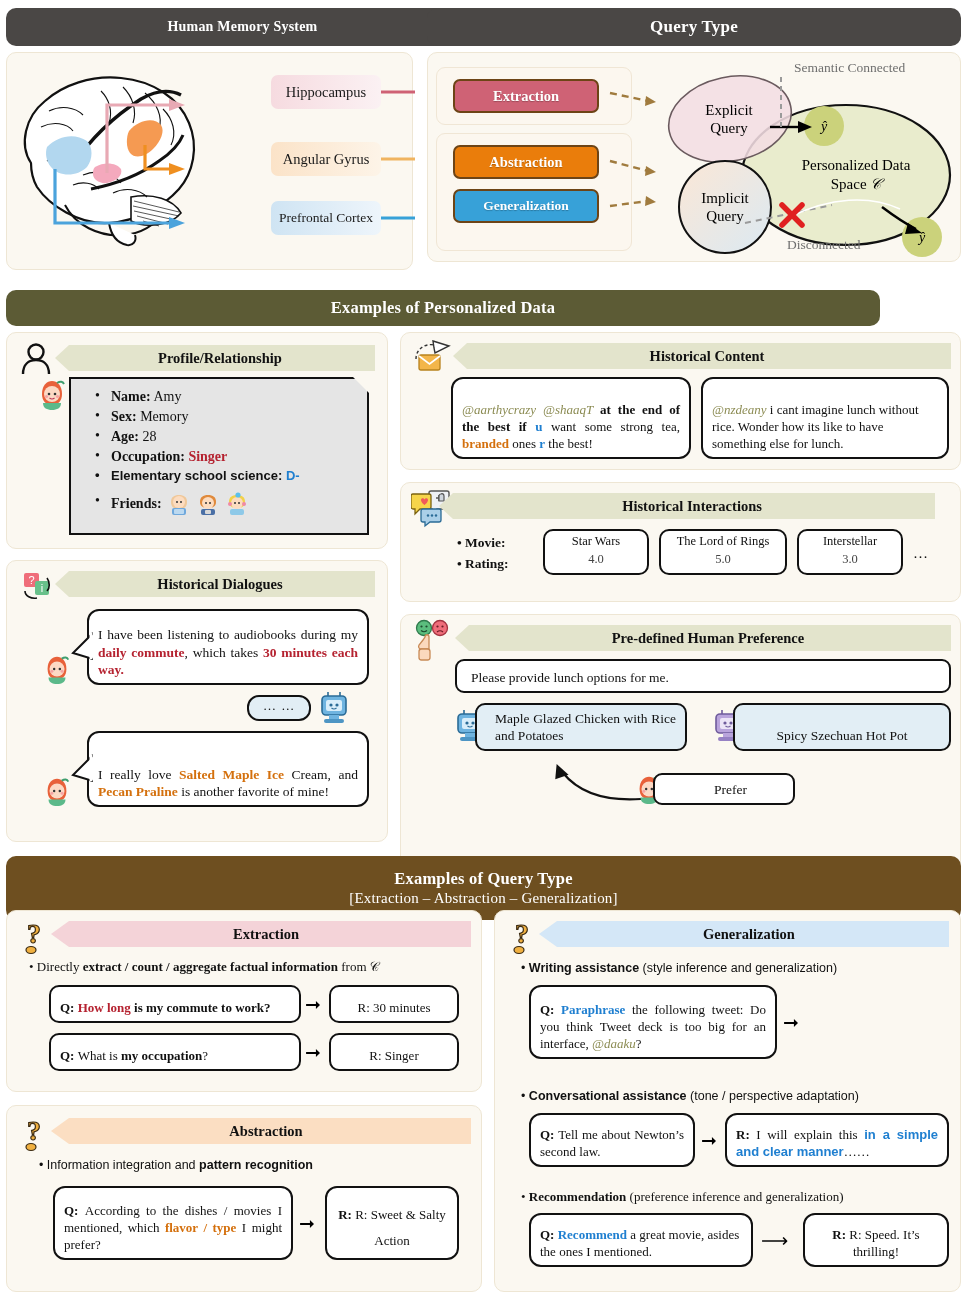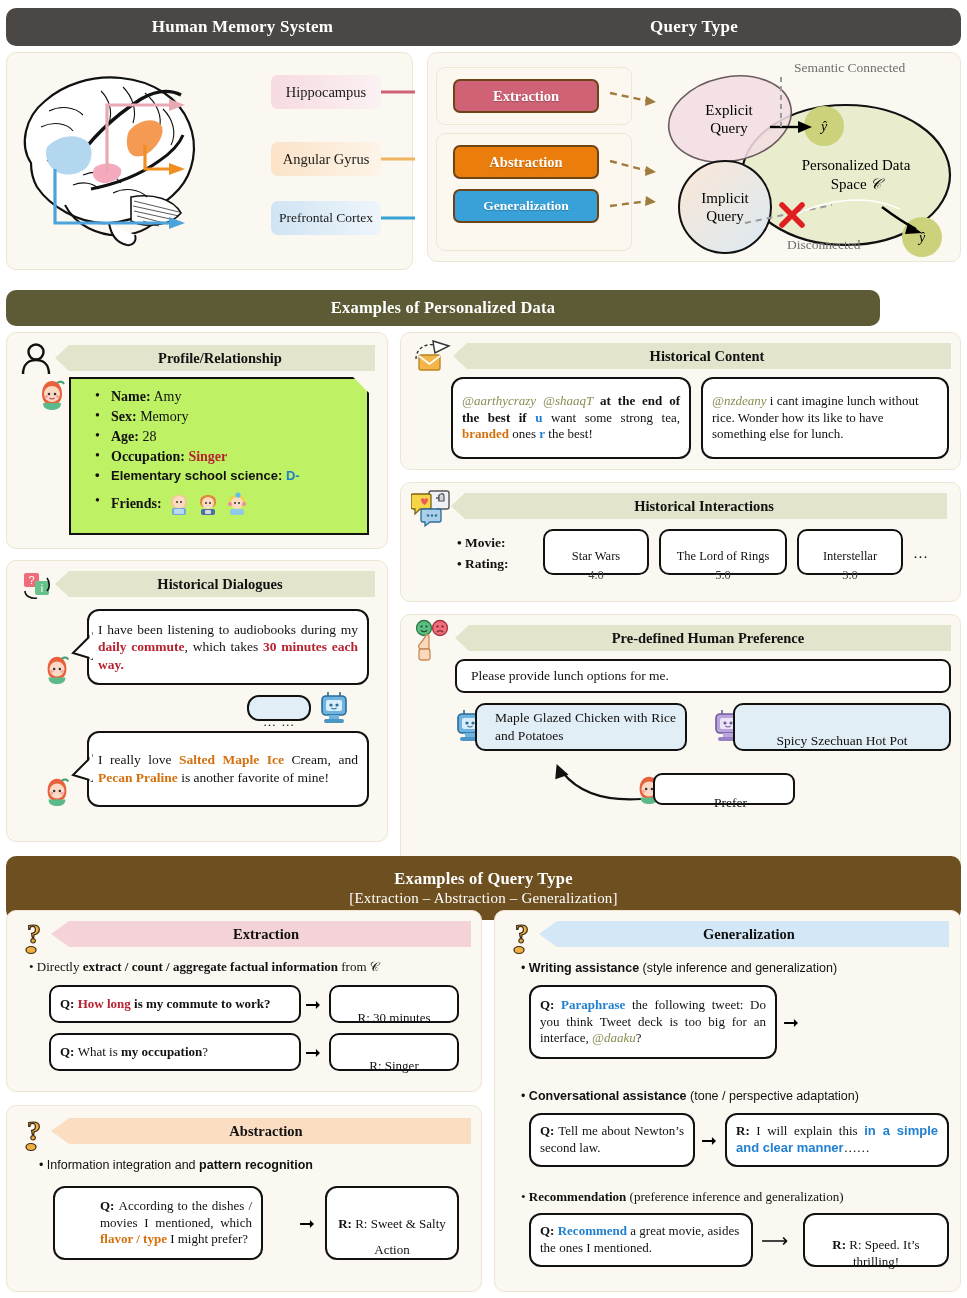--- a/index.html
+++ b/index.html
@@ -31,21 +31,21 @@
   
   .panel {
     background: #fbf8f1;
     border: 1px solid #eee6d4;
     border-radius: 10px;
     position: relative;
   }
 
   
   .top-row { position: absolute; left: 6px; top: 8px; width: 955px; }
-  .hms-head { position: absolute; left: 0;   top: 0; width: 464px; height: 38px; font-size: 17px; padding-left: 9px; }
+  .hms-head { position: absolute; left: 0;   top: 0; width: 464px; height: 38px; font-size: 14px; padding-left: 9px; }
   .qt-head  { position: absolute; left: 421px; top: 0; width: 534px; height: 38px; font-size: 17px; }
   .hms-body { position: absolute; left: 0;   top: 44px; width: 407px; height: 218px; }
   .qt-body  { position: absolute; left: 421px; top: 44px; width: 534px; height: 210px; }
 
   
   .brain { position: absolute; left: 6px; top: 12px; width: 205px; height: 185px; }
 
   
   .region {
     position: absolute; height: 34px; width: 110px;
@@ -104,40 +104,40 @@
   .ribbon.bluish  { background: #d4e7f7; clip-path: polygon(18px 0,100% 0,100% 100%,18px 100%,0 50%); }
 
   
   .box {
     position: absolute;
     background: #ffffff;
     border: 2px solid #111;
     border-radius: 12px;
     font-size: 13.5px;
     line-height: 1.3;
-    display: flex; align-items: center;
+    display: flex; align-items: flex-end;
   }
   .box.blue { background: #e2eef5; }
   .txt { padding: 4px 9px; width: 100%; }
   .just { text-align: justify; text-align-last: left; }
   .ctr  { text-align: center; margin-top: 28px; }
 
   
   .red    { color: #b52230; font-weight: bold; }
   .orange { color: #d4700d; font-weight: bold; }
   .blue-t { color: #1f7fd0; font-weight: bold; }
   .blue-s { color: #1f7fd0; font-weight: bold; font-family:"Liberation Sans",sans-serif; }
   .olive-i{ color: #8b8b52; font-style: italic; }
   .b      { font-weight: bold; }
   .sans   { font-family: "Liberation Sans", sans-serif; }
 
   
   .profile-card {
     position: absolute; left: 62px; top: 44px; width: 300px; height: 158px;
-    background:#bef264; border:2px solid #111;
+    background:#e5e5e5; border:2px solid #111;
     clip-path: polygon(0 0, calc(100% - 16px) 0, 100% 16px, 100% 100%, 0 100%);
   }
   .profile-list { padding: 8px 0 0 24px; font-size: 14px; line-height: 1.42; }
   .profile-list li { list-style: none; position: relative; padding-left: 16px; }
   .profile-list li:before { content:"•"; position:absolute; left:0; top:-1px; }
   .friends-row { display:flex; align-items:center; gap:5px; margin-top:7px; }
 
   
   .bot { position: absolute; left: 6px; top: 910px; width: 955px; height: 382px; }
   .p-extraction  { position: absolute; left: 0;   top: 0;    width: 476px; height: 182px; }
@@ -488,21 +488,21 @@
         <path d="M20 2 h16 a2 2 0 0 1 2 2 v14 a2 2 0 0 1 -2 2 h-10 l-5 5 v-5 h-1 a2 2 0 0 1 -2 -2 v-14 a2 2 0 0 1 2 -2 z" fill="#eef1f5" stroke="#555" stroke-width="1.4"></path>
         <path d="M28 6 v6 M25 9 h6" stroke="#555" stroke-width="1.6"></path>
         <path d="M30 5 C31 4 33 5 33 7 v5 h-5 v-5 c0 -1 1 -2 2 -2 z" fill="#cfd6de" stroke="#555" stroke-width="1.2"></path>
         <path d="M2 5 h16 a2 2 0 0 1 2 2 v11 a2 2 0 0 1 -2 2 h-9 l-5 5 v-5 h-2 a2 2 0 0 1 -2 -2 v-11 a2 2 0 0 1 2 -2 z" fill="#f6d54a" stroke="#7c6310" stroke-width="1.3"></path>
         <path d="M10 11 C10 9 12.5 8.5 13.5 10.5 C14.5 8.5 17 9 17 11 C17 13.5 13.5 16 13.5 16 C13.5 16 10 13.5 10 11 Z" fill="#ef5a5a"></path>
         <path d="M12 20 h16 a2 2 0 0 1 2 2 v9 a2 2 0 0 1 -2 2 h-9 l-5 4 v-4 h-2 a2 2 0 0 1 -2 -2 v-9 a2 2 0 0 1 2 -2 z" fill="#aacfe8" stroke="#2a6b96" stroke-width="1.3"></path>
         <circle cx="17" cy="26.5" r="1.2" fill="#2a6b96"></circle>
           <circle cx="21" cy="26.5" r="1.2" fill="#2a6b96"></circle>
         <circle cx="25" cy="26.5" r="1.2" fill="#2a6b96"></circle>
       </svg>
-      <div class="ribbon" style="left:50px; top:10px; width:496px;">
+      <div class="ribbon" style="left:38px; top:10px; width:496px;">
         <span>Historical Interactions</span>
       </div>
 
       <div style="position:absolute;left:56px;top:50px;font-size:13.5px;line-height:1.55;font-weight:bold;">
         <div>
           • <span>Movie:</span>
         </div>
         <div>
           • <span>Rating:</span>
         </div>
@@ -647,21 +647,21 @@
         <ellipse cx="12" cy="33" rx="5" ry="3.5" fill="#f0b040" stroke="#3a2a12" stroke-width="1.2"></ellipse>
       </svg>
       <div class="ribbon peach" style="left:44px; top:12px; width:420px;">
         <span>Abstraction</span>
       </div>
 
       <div class="sans" style="position:absolute;left:32px;top:52px;width:430px;font-size:12.5px">
         • <span>Information integration and </span><span class="b">pattern recognition</span>
       </div>
 
-      <div class="box" style="left:46px; top:80px; width:210px; height:74px; border-radius:12px;padding-left:36px;">
+      <div class="box" style="left:46px; top:80px; width:240px; height:74px; border-radius:12px;">
         <div class="txt just" style="font-size:13px">
           <span class="b">Q: </span><span>According to the dishes / movies I mentioned, which </span><span class="orange">flavor / type</span><span> I might prefer?</span>
         </div>
       </div>
       <div class="arrow" style="left:292px; top:108px;">➞</div>
       <div class="box" style="left:318px; top:80px; width:134px; height:74px; border-radius:12px;">
         <div class="txt ctr" style="font-size:13px;line-height:2">
           <div><span class="b">R:</span> <span>R: Sweet &amp; Salty</span></div>
           <div>Action</div>
         </div>

